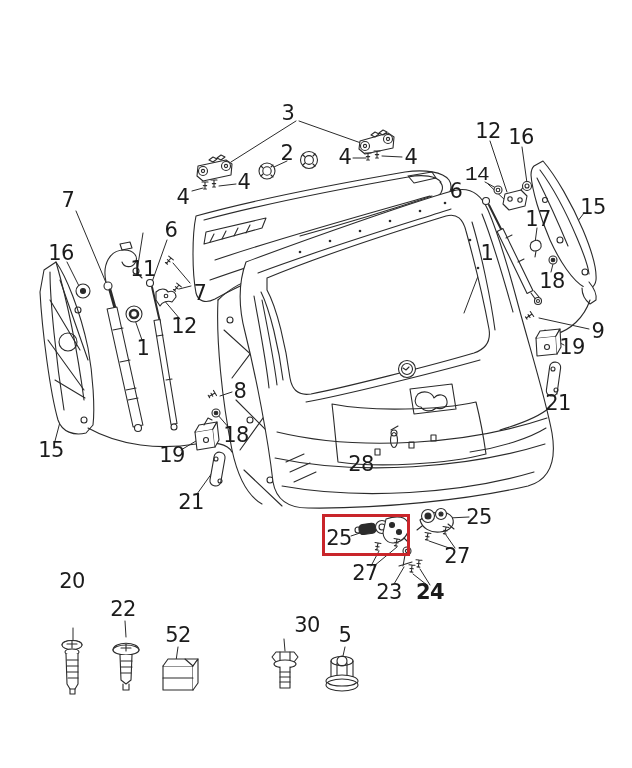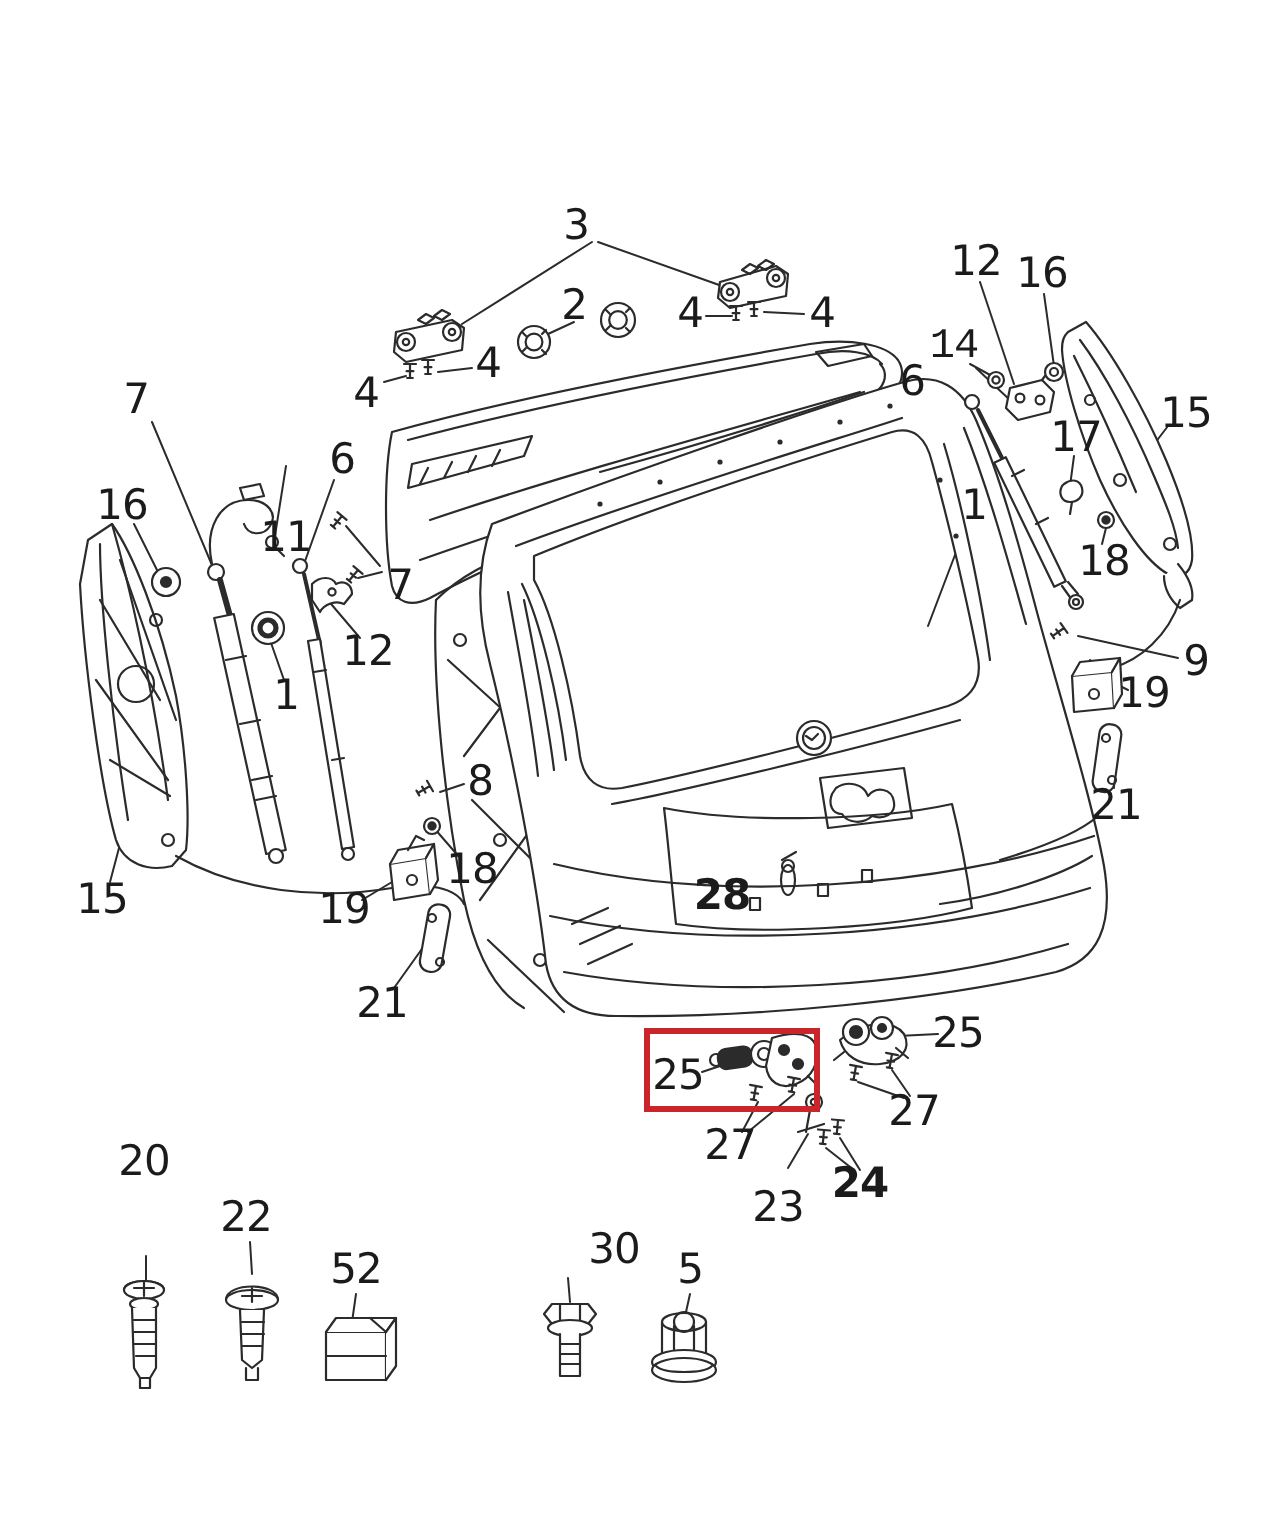--- a/index.html
+++ b/index.html
@@ -409,26 +409,26 @@
       <div class="callout" style="left: 171px; top: 230px;">6</div>
       <div class="callout" style="left: 61px; top: 253px;">16</div>
       <div class="callout" style="left: 200px; top: 293px;">7</div>
       <div class="callout" style="left: 184px; top: 326px;">12</div>
       <div class="callout" style="left: 143px; top: 348px;">1</div>
       <div class="callout" style="left: 51px; top: 450px;">15</div>
       <div class="callout" style="left: 240px; top: 391px;">8</div>
       <div class="callout" style="left: 236px; top: 435px;">18</div>
       <div class="callout" style="left: 172px; top: 455px;">19</div>
       <div class="callout" style="left: 191px; top: 502px;">21</div>
-      <div class="callout" style="left: 361px; top: 448px; font-weight: bold;">28</div>
+      <div class="callout" style="left: 361px; top: 464px;">28</div>
       <div class="callout" style="left: 339px; top: 538px;">25</div>
       <div class="callout" style="left: 479px; top: 517px;">25</div>
       <div class="callout" style="left: 365px; top: 573px;">27</div>
       <div class="callout" style="left: 457px; top: 556px;">27</div>
-      <div class="callout" style="left: 389px; top: 592px; margin-top: 12px;">23</div>
+      <div class="callout" style="left: 389px; top: 592px;">23</div>
       <div class="callout" style="left: 430px; top: 592px; font-weight: bold;">24</div>
       <div class="callout" style="left: 72px; top: 581px;">20</div>
       <div class="callout" style="left: 123px; top: 609px;">22</div>
       <div class="callout" style="left: 178px; top: 635px;">52</div>
       <div class="callout" style="left: 283px; top: 625px; margin-left: 24px;">30</div>
       <div class="callout" style="left: 345px; top: 635px;">5</div>
     </div>
 
 </div>
 

